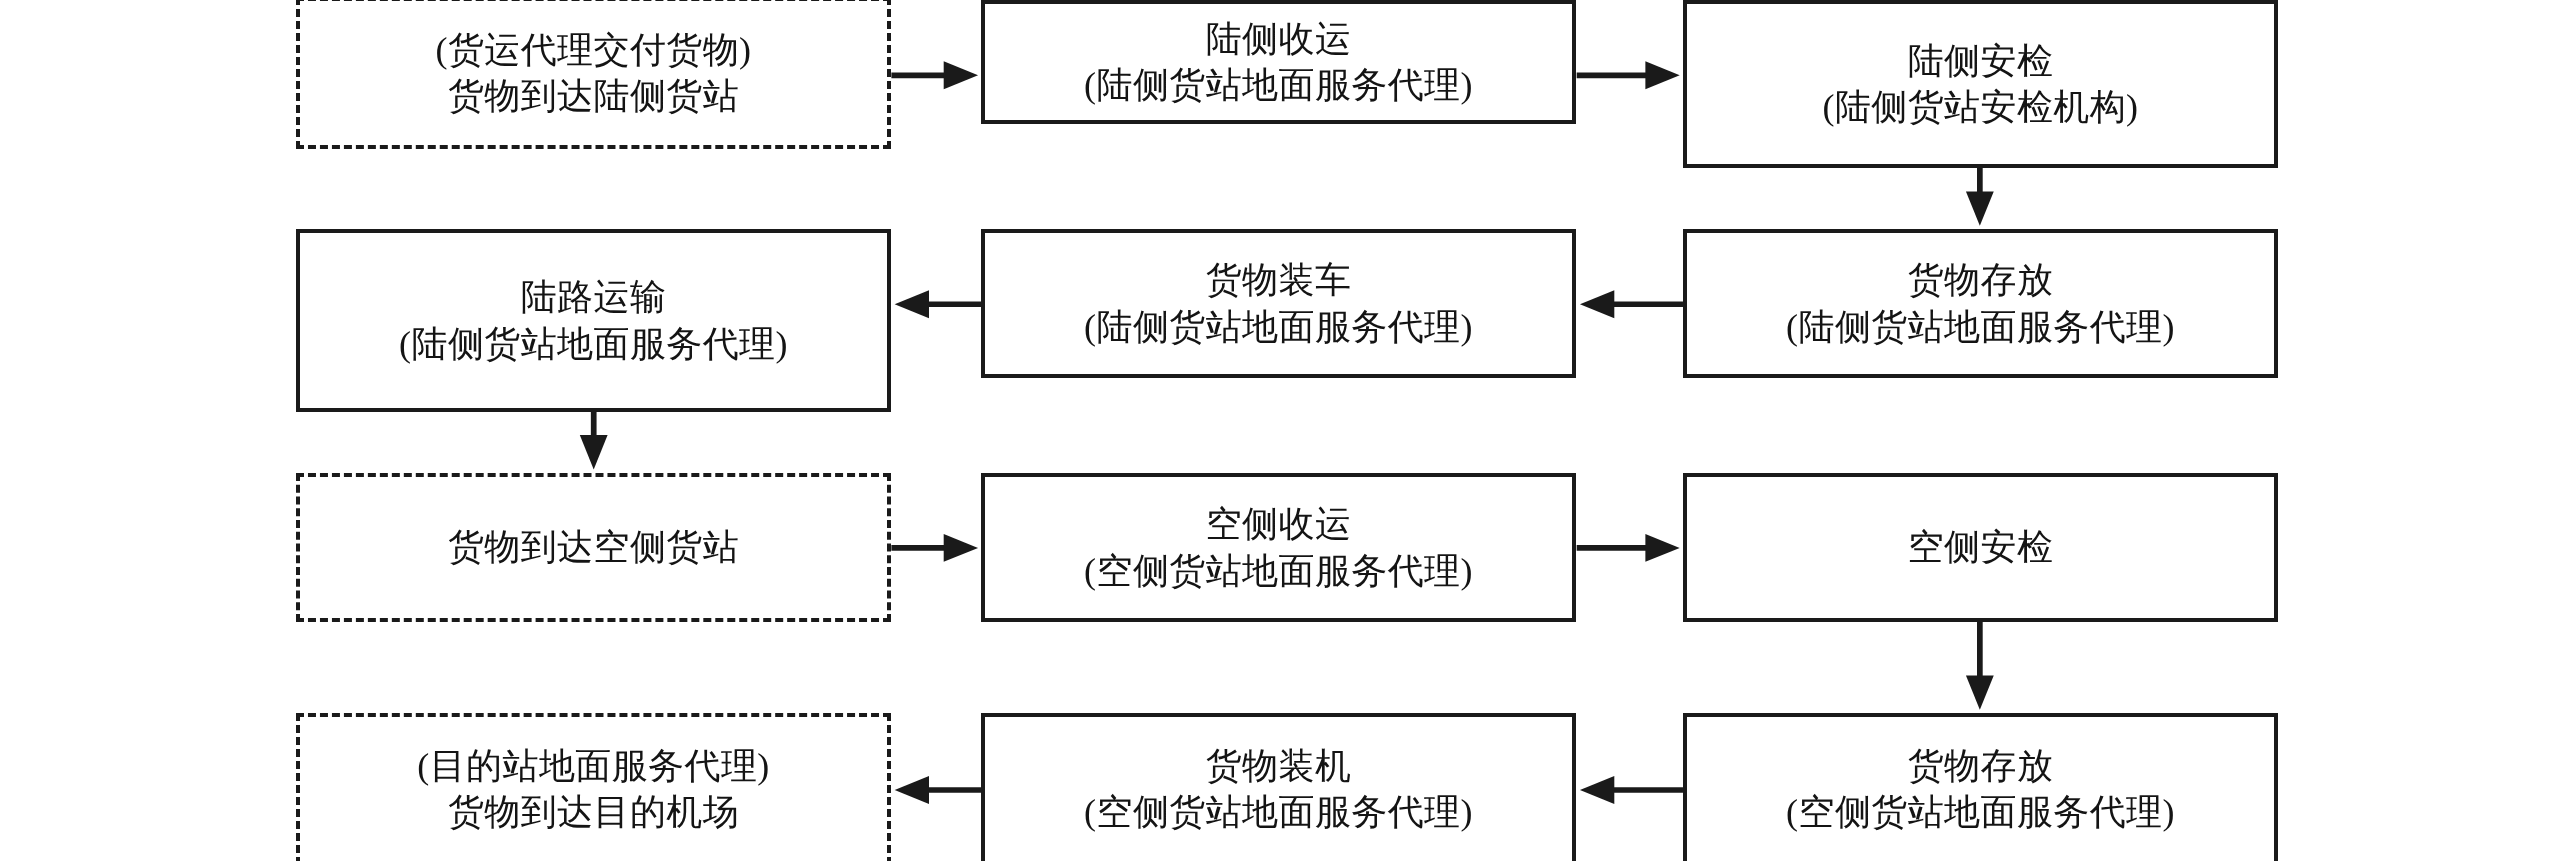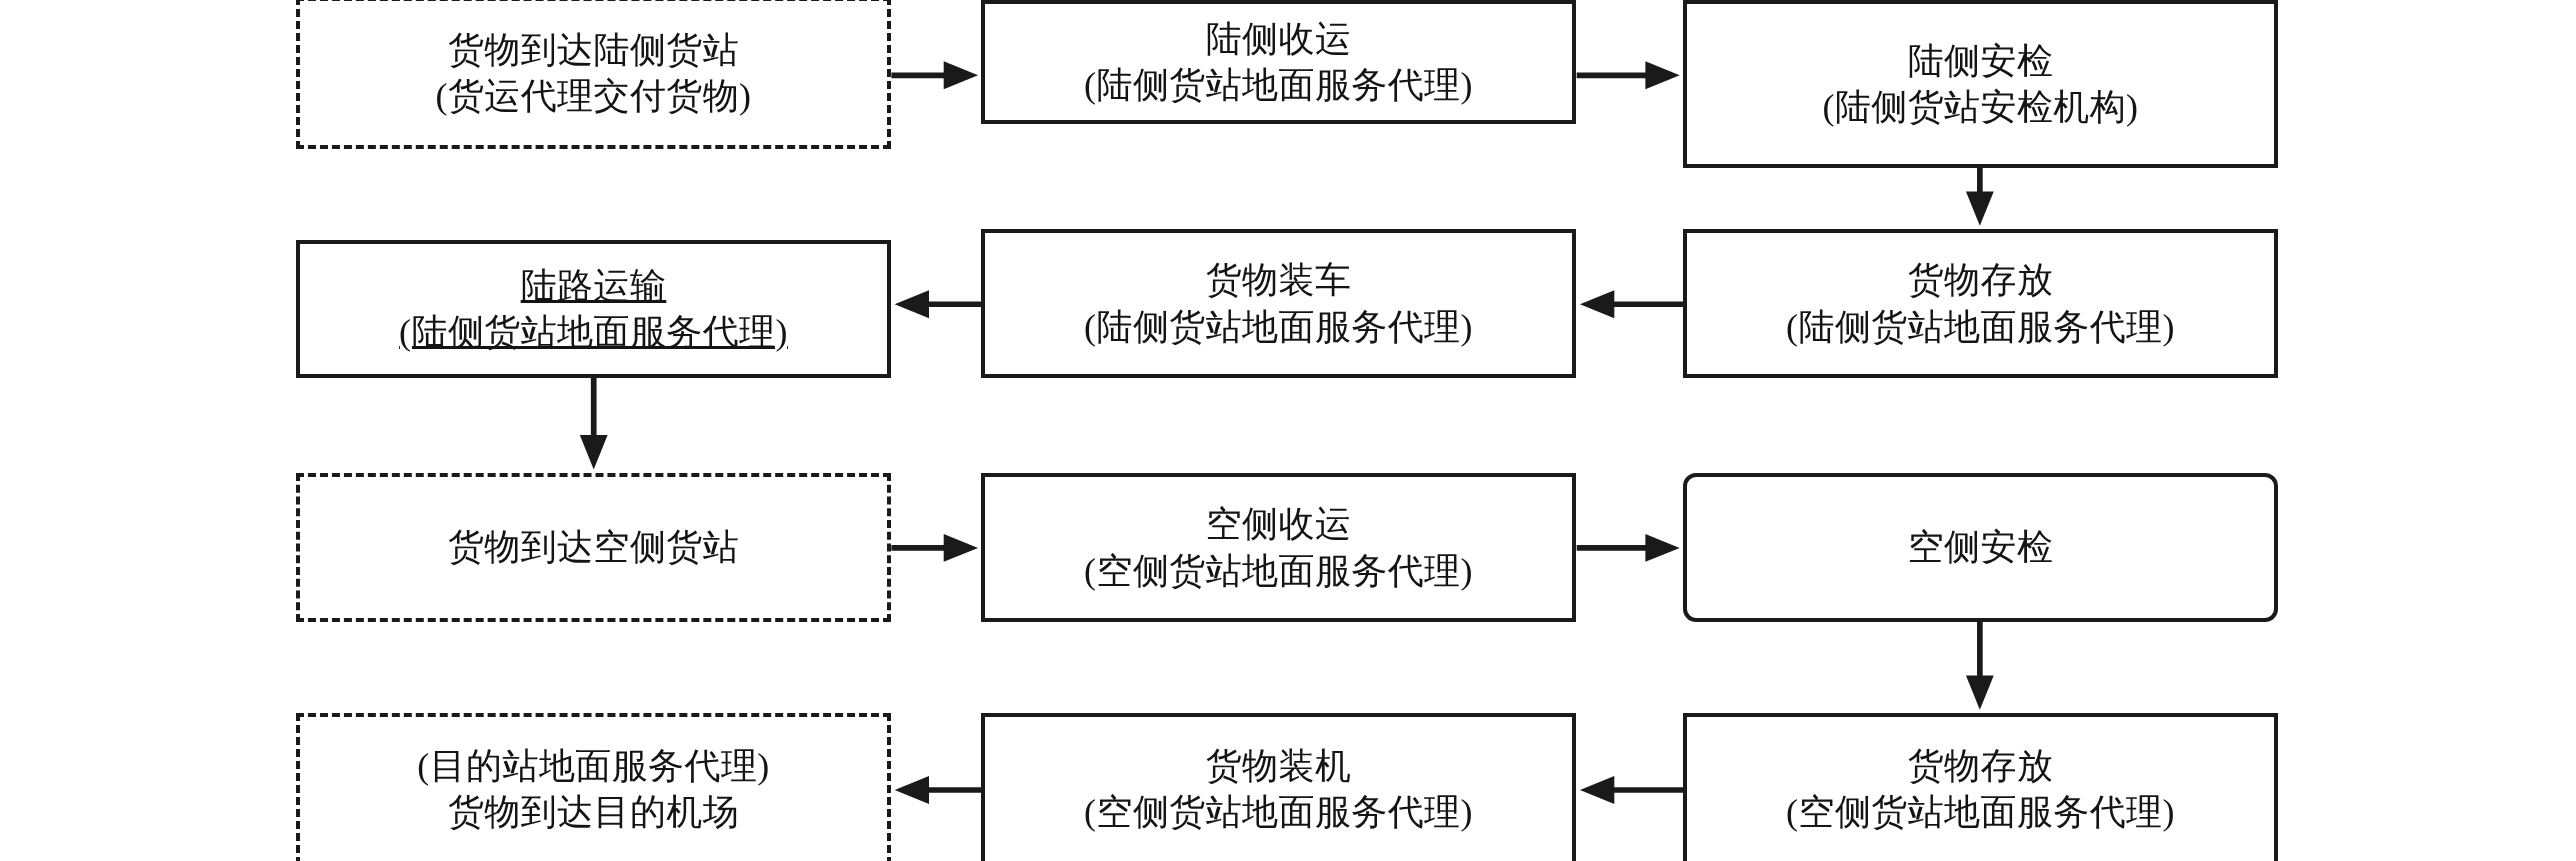--- a/index.html
+++ b/index.html
@@ -97,51 +97,51 @@
       <g>
         <line x1="2058" y1="966" x2="1968" y2="966" stroke="#1a1a1a" stroke-width="7"></line>
         <polygon points="1932,966 1974,949 1974,983" fill="#1a1a1a"></polygon>
       </g>
       <g>
         <line x1="1200" y1="966" x2="1130" y2="966" stroke="#1a1a1a" stroke-width="7"></line>
         <polygon points="1094,966 1136,949 1136,983" fill="#1a1a1a"></polygon>
       </g>
     </svg>
 <div class="node dashed" style="left: 296px; top: -3.3px; width: 595px; height: 152px;">
+      <span class="line">(货运代理交付货物)</span>
       <span class="line">货物到达陆侧货站</span>
-      <span class="line">(货运代理交付货物)</span>
     </div>
     <div class="node solid" style="left: 981px; top: 0px; width: 595px; height: 124px;">
       <span class="line">陆侧收运</span>
       <span class="line">(陆侧货站地面服务代理)</span>
     </div>
     <div class="node solid" style="left: 1683px; top: 0px; width: 595px; height: 168px;">
       <span class="line">陆侧安检</span>
       <span class="line">(陆侧货站安检机构)</span>
     </div>
-    <div class="node solid" style="left: 296px; top: 240px; width: 595px; height: 138px; text-decoration: underline;">
+    <div class="node solid" style="left: 296px; top: 229px; width: 595px; height: 183px;">
       <span class="line">陆路运输</span>
       <span class="line">(陆侧货站地面服务代理)</span>
     </div>
     <div class="node solid" style="left: 981px; top: 229px; width: 595px; height: 149px;">
       <span class="line">货物装车</span>
       <span class="line">(陆侧货站地面服务代理)</span>
     </div>
     <div class="node solid" style="left: 1683px; top: 229px; width: 595px; height: 149px;">
       <span class="line">货物存放</span>
       <span class="line">(陆侧货站地面服务代理)</span>
     </div>
     <div class="node dashed" style="left: 296px; top: 473px; width: 595px; height: 149px;">
       <span class="line">货物到达空侧货站</span>
     </div>
     <div class="node solid" style="left: 981px; top: 473px; width: 595px; height: 149px; justify-content: center;">
       <span class="line">空侧收运</span>
       <span class="line">(空侧货站地面服务代理)</span>
     </div>
-    <div class="node solid" style="left: 1683px; top: 473px; width: 595px; height: 149px; border-radius: 13px;">
+    <div class="node solid" style="left: 1683px; top: 473px; width: 595px; height: 149px;">
       <span class="line">空侧安检</span>
     </div>
     <div class="node dashed" style="left: 296px; top: 713px; width: 595px; height: 152px;">
       <span class="line">(目的站地面服务代理)</span>
       <span class="line">货物到达目的机场</span>
     </div>
     <div class="node solid" style="left: 981px; top: 713px; width: 595px; height: 152px;">
       <span class="line">货物装机</span>
       <span class="line">(空侧货站地面服务代理)</span>
     </div>

